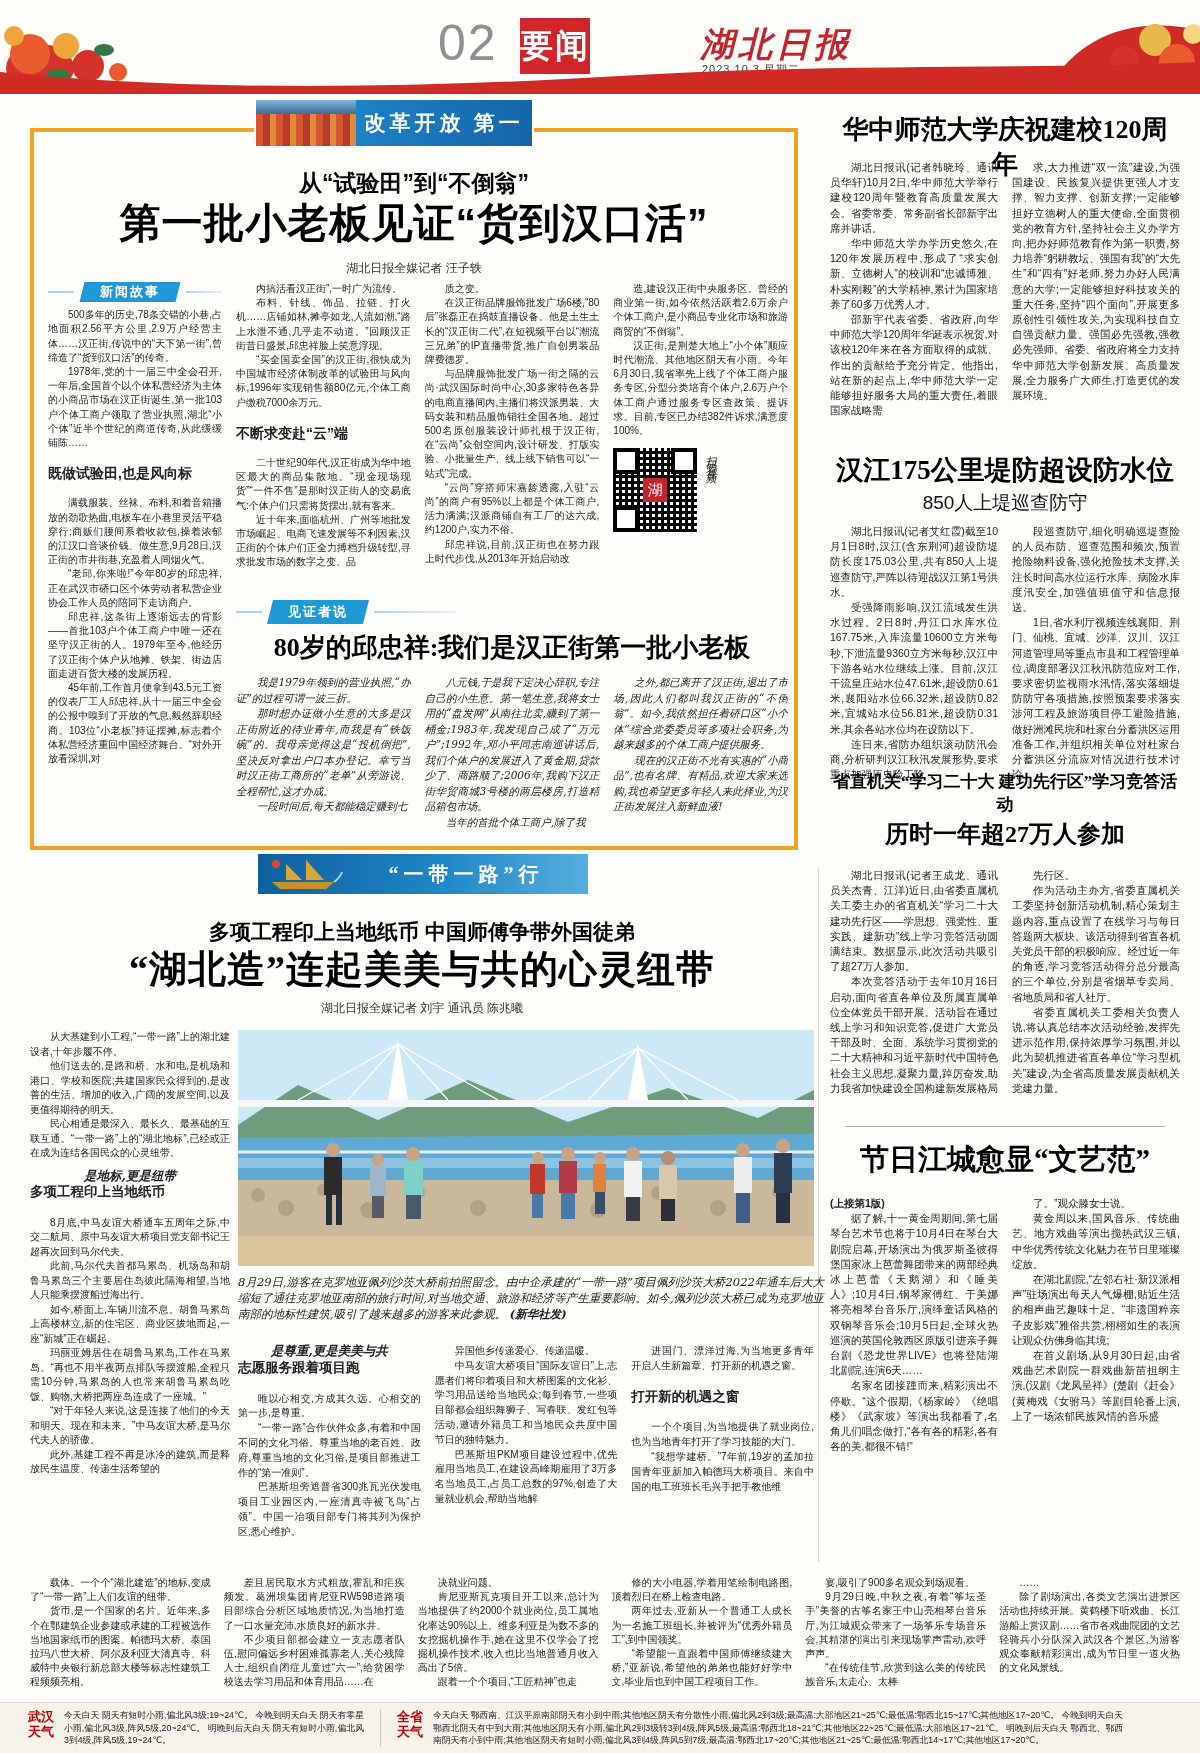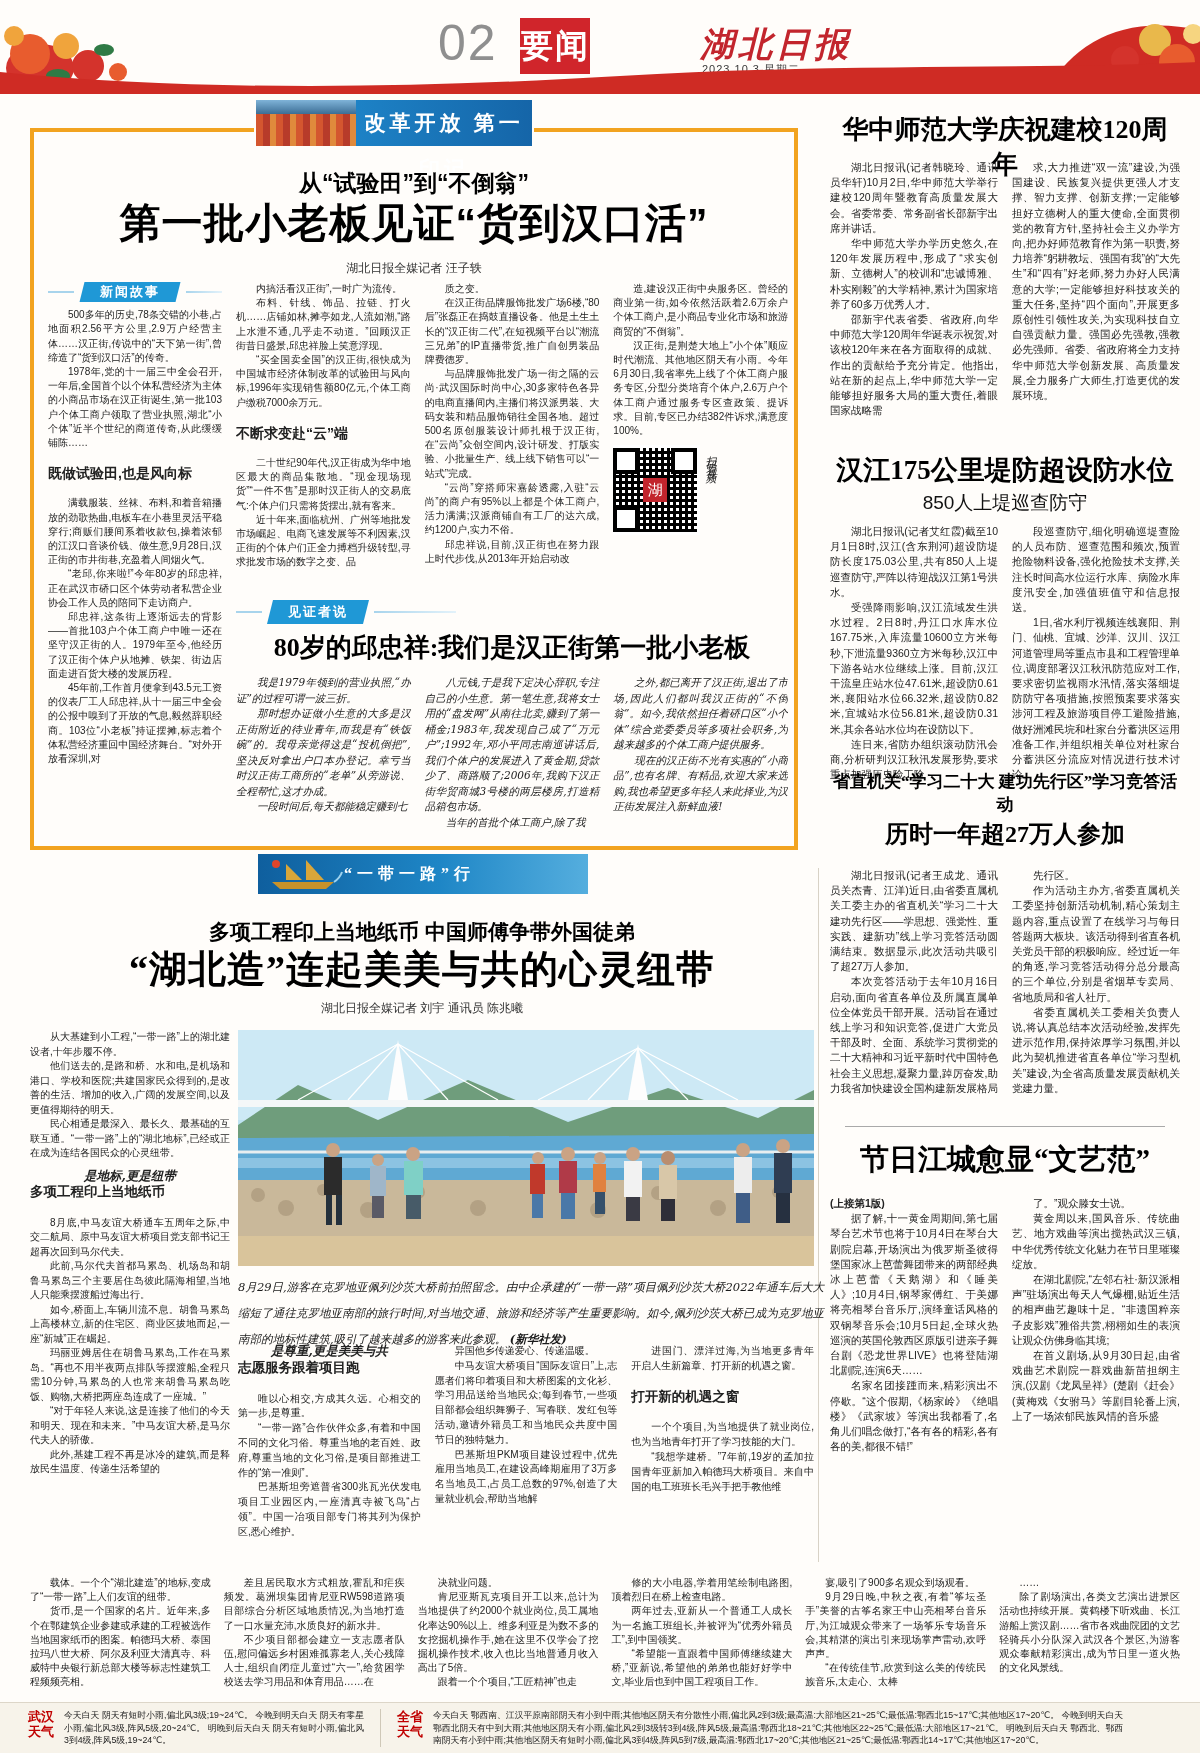--- a/index.html
+++ b/index.html
@@ -44,21 +44,21 @@
       repeating-linear-gradient(90deg,#000 0 3px,transparent 3px 6px),
       repeating-linear-gradient(0deg,#000 0 3px,#fff 3px 6px);outline:3px solid #fff;}
   .qr .eye{position:absolute;width:18px;height:18px;border:4px solid #000;background:#fff;}
   .qr .eye.tl{top:0;left:0;} .qr .eye.tr{top:0;right:0;} .qr .eye.bl{bottom:0;left:0;}
   .qr .logo{position:absolute;top:30px;left:30px;width:24px;height:24px;background:#c2252d;color:#fff;
       font-size:15px;text-align:center;line-height:24px;font-family:"Liberation Serif",serif;}
   .qr-label{writing-mode:vertical-rl;font-size:10.5px;letter-spacing:4px;color:#222;
       font-family:"DejaVu Serif",serif;font-style:italic;}
   
   .beltbanner{display:flex;align-items:center;height:40px;background:linear-gradient(90deg,#0f5f9e,#1e86c6 55%,#55aede);}
-  .beltbanner .btxt{flex:1;color:#fff;font-size:16px;font-weight:bold;letter-spacing:5px;text-align:left;
+  .beltbanner .btxt{flex:1;color:#fff;font-size:20px;font-weight:bold;letter-spacing:5px;text-align:center;
       font-family:"Liberation Serif",serif;}
   .vrule{width:1px;background:#d8d2c6;}
   .hrule{height:1px;background:#a9a9a9;}
   
   .footer{background:#f7f3ea;border-top:1px solid #ddd6c8;display:flex;align-items:flex-start;padding:6px 0 0 28px;box-sizing:border-box;}
   .f-label{color:#c00000;font-weight:bold;font-size:13px;line-height:15px;text-align:center;margin-right:10px;white-space:nowrap;}
   .f-text{font-size:8.8px;line-height:12.5px;color:#222;text-align:justify;}
   .noindent{text-indent:0!important;font-weight:bold;}
 </style>
 </head>
@@ -360,21 +360,21 @@
           <rect x="498" y="163" width="14" height="30" fill="#3f5d87"></rect>
         </g>
       <g>
           <circle cx="545" cy="116" r="7" fill="#caa384"></circle>
           <rect x="536" y="123" width="18" height="40" fill="#2f3d52"></rect>
           <rect x="538" y="163" width="14" height="30" fill="#263040"></rect>
         </g>
     </g>
   </svg>
 
-  <div class="abs kai" style="left:238px;top:1274px;width:586px;font-size:11.5px;line-height:26px;text-align:justify;">
+  <div class="abs kai" style="left:238px;top:1274px;width:586px;font-size:11.5px;line-height:16px;text-align:justify;">
     <p style="display:inline;">8月29日,游客在克罗地亚佩列沙茨大桥前拍照留念。由中企承建的“一带一路”项目佩列沙茨大桥2022年通车后大大缩短了通往克罗地亚南部的旅行时间,对当地交通、旅游和经济等产生重要影响。如今,佩列沙茨大桥已成为克罗地亚南部的地标性建筑,吸引了越来越多的游客来此参观。</p>
     <span style="font-weight:bold;">(新华社发)</span>
   </div>
 
   <div class="abs" style="left:238px;top:1344px;width:576px;height:220px;display:flex;gap:14px;">
     <div class="bt" style="flex:1;line-height:14.8px;">
       <div class="kaihead" style="margin-top:0;">是尊重,更是美美与共</div>
       <div class="subhead" style="margin-top:0;">志愿服务跟着项目跑</div>
       <div>
           <p>唯以心相交,方成其久远。心相交的第一步,是尊重。</p>

